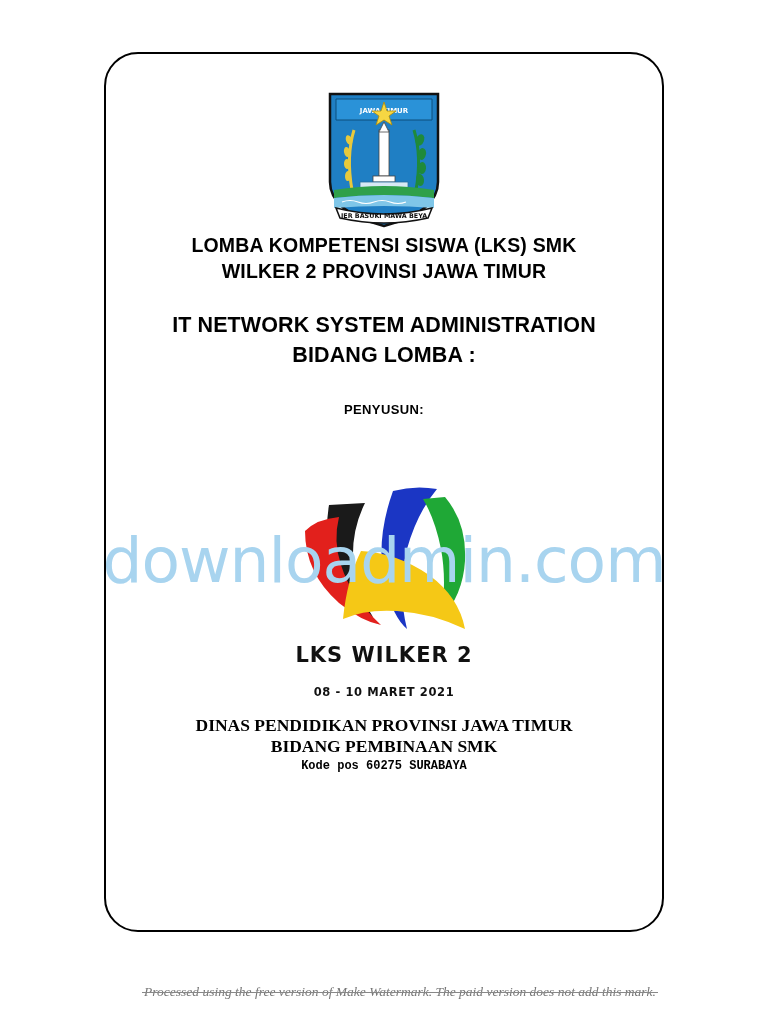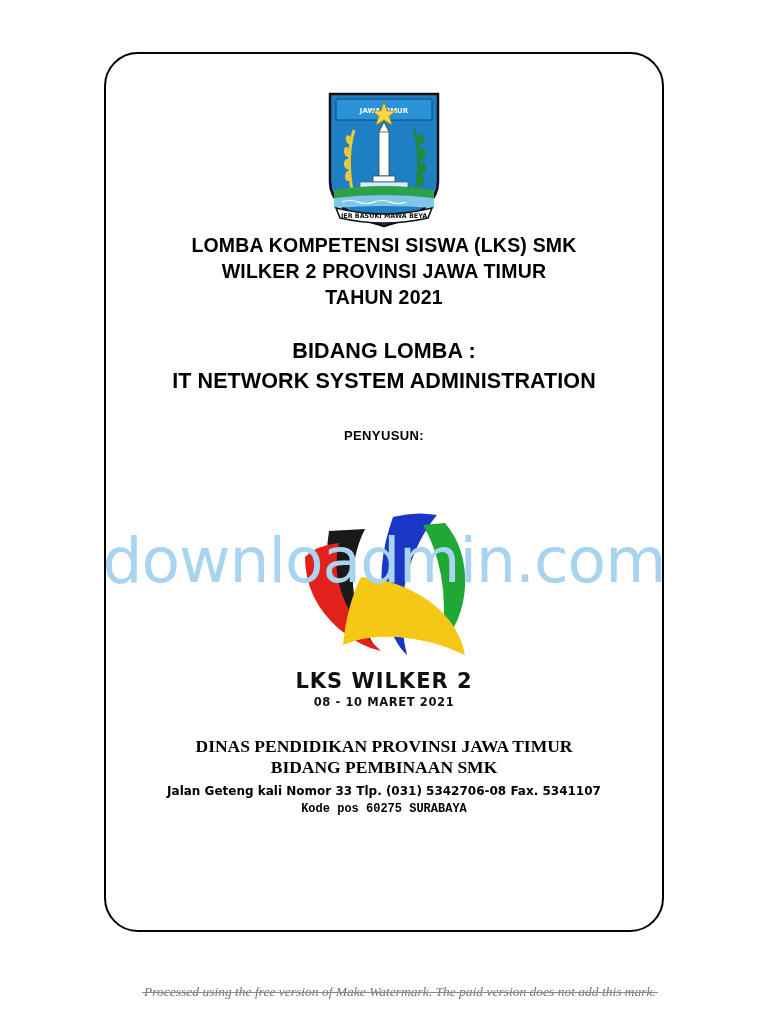--- a/index.html
+++ b/index.html
@@ -133,26 +133,26 @@
     letter-spacing: 1px;
     color: #111;
     line-height: 23px;
   }
   .logo-text .l3 {
     font-family: "DejaVu Sans", sans-serif;
     font-weight: bold;
     font-size: 11.5px;
     letter-spacing: 0.6px;
     color: #111;
-    margin-top: 2px;
+    margin-top: 18px;
   }
 
   
   .footer {
-    margin-top: 27px;
+    margin-top: 16px;
   }
   .footer .org1, .footer .org2 {
     font-family: "Liberation Serif", serif;
     font-weight: bold;
     font-size: 17.5px;
     line-height: 21px;
     color: #000;
   }
   .footer .addr1 {
     font-family: "DejaVu Sans", sans-serif;
@@ -243,26 +243,25 @@
 
           <path d="M16 122 Q64 134 112 122 L108 132 Q64 142 20 132 Z" fill="#ffffff" stroke="#111" stroke-width="1.5"></path>
           <text x="64" y="132" font-family="DejaVu Sans, sans-serif" font-size="6.4" font-weight="bold" fill="#111" text-anchor="middle">JER BASUKI MAWA BEYA</text>
         </svg>
       </div>
     </div>
 
     <div class="title-block">
       <div class="title-line">LOMBA KOMPETENSI SISWA (LKS) SMK</div>
       <div class="title-line">WILKER 2 PROVINSI JAWA TIMUR</div>
-      <div class="title-line">TAHUN 2021</div>
     </div>
 
     <div class="subtitle-block">
+      <div class="subtitle-line">IT NETWORK SYSTEM ADMINISTRATION</div>
       <div class="subtitle-line">BIDANG LOMBA :</div>
-      <div class="subtitle-line">IT NETWORK SYSTEM ADMINISTRATION</div>
     </div>
 
     <div class="penyusun">PENYUSUN:</div>
 
     <div class="logo-wrap">
       <div class="lks-logo">
         <svg viewBox="0 0 230 215" width="230" height="215" xmlns="http://www.w3.org/2000/svg">
 
           <path d="M60 72 Q52 120 78 160 Q92 178 104 184 Q86 156 84 126 Q83 96 96 70 Z" fill="#1a1a1a"></path>
 
@@ -278,21 +277,20 @@
     </div>
 
     <div class="logo-text">
       <div class="l1">LKS WILKER 2</div>
       <div class="l3">08 - 10 MARET 2021</div>
     </div>
 
     <div class="footer">
       <div class="org1">DINAS PENDIDIKAN PROVINSI JAWA TIMUR</div>
       <div class="org2">BIDANG PEMBINAAN SMK</div>
-      <div class="addr1">Jalan Geteng kali Nomor 33 Tlp. (031) 5342706-08 Fax. 5341107</div>
       <div class="addr2">Kode pos 60275 SURABAYA</div>
     </div>
 
   </div>
 
   <div class="watermark">downloadmin.com</div>
 
   <div class="bottom-note">
     <span class="strike">Processed using the free version of Make Watermark. </span><span class="strike">The paid version does not add this mark.</span>
   </div>

